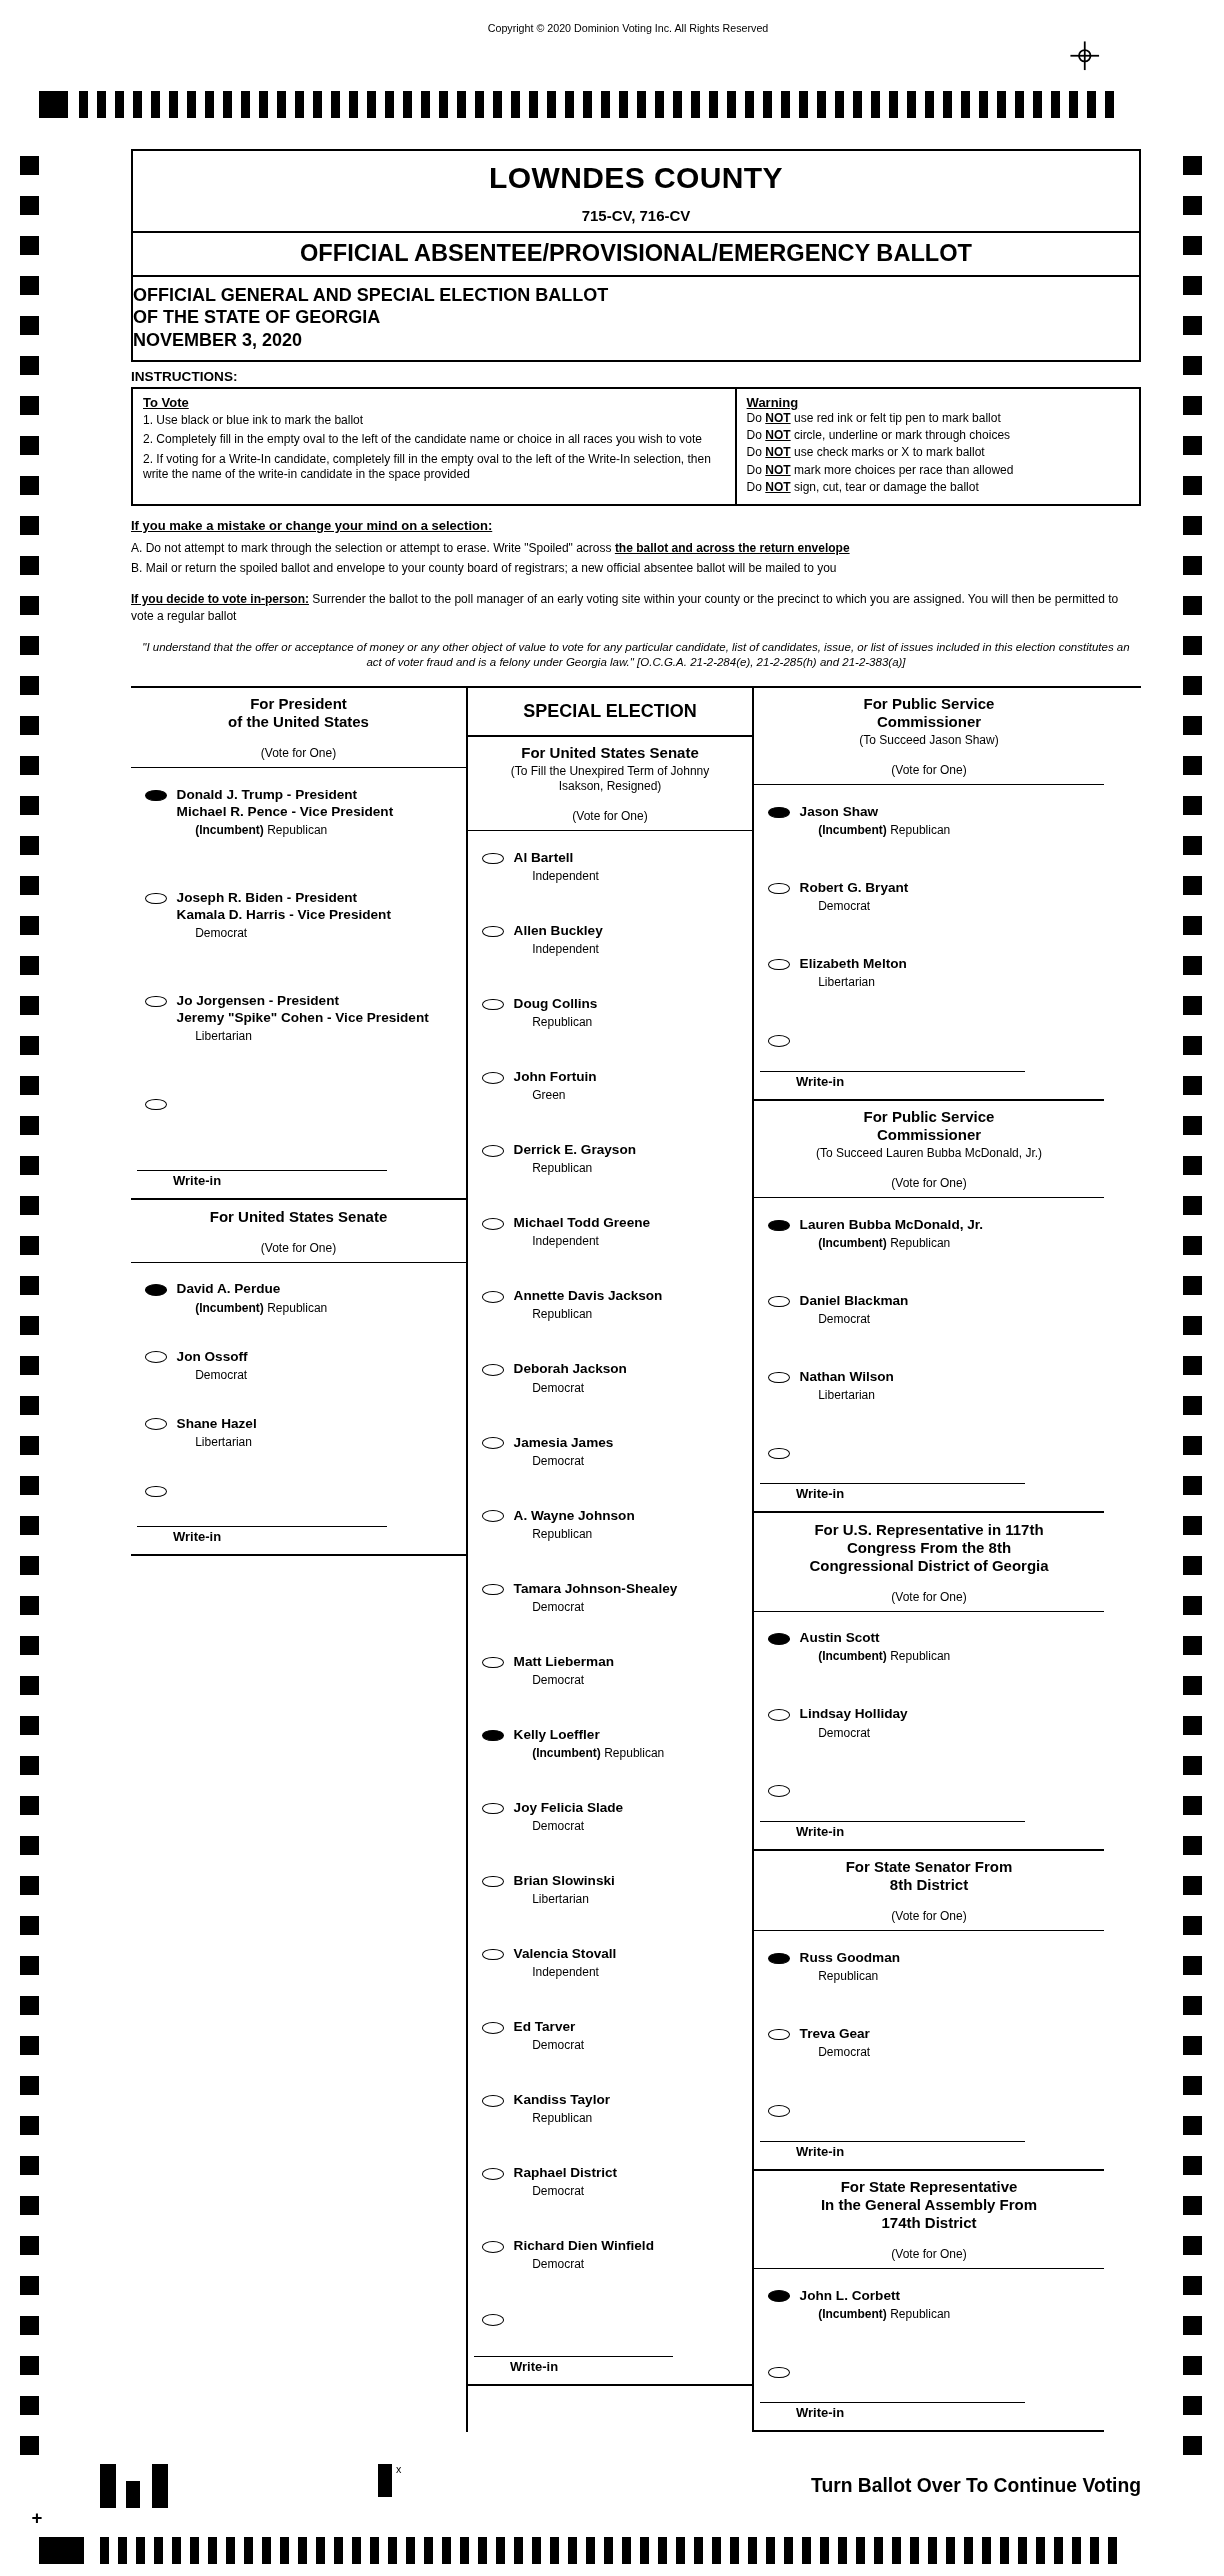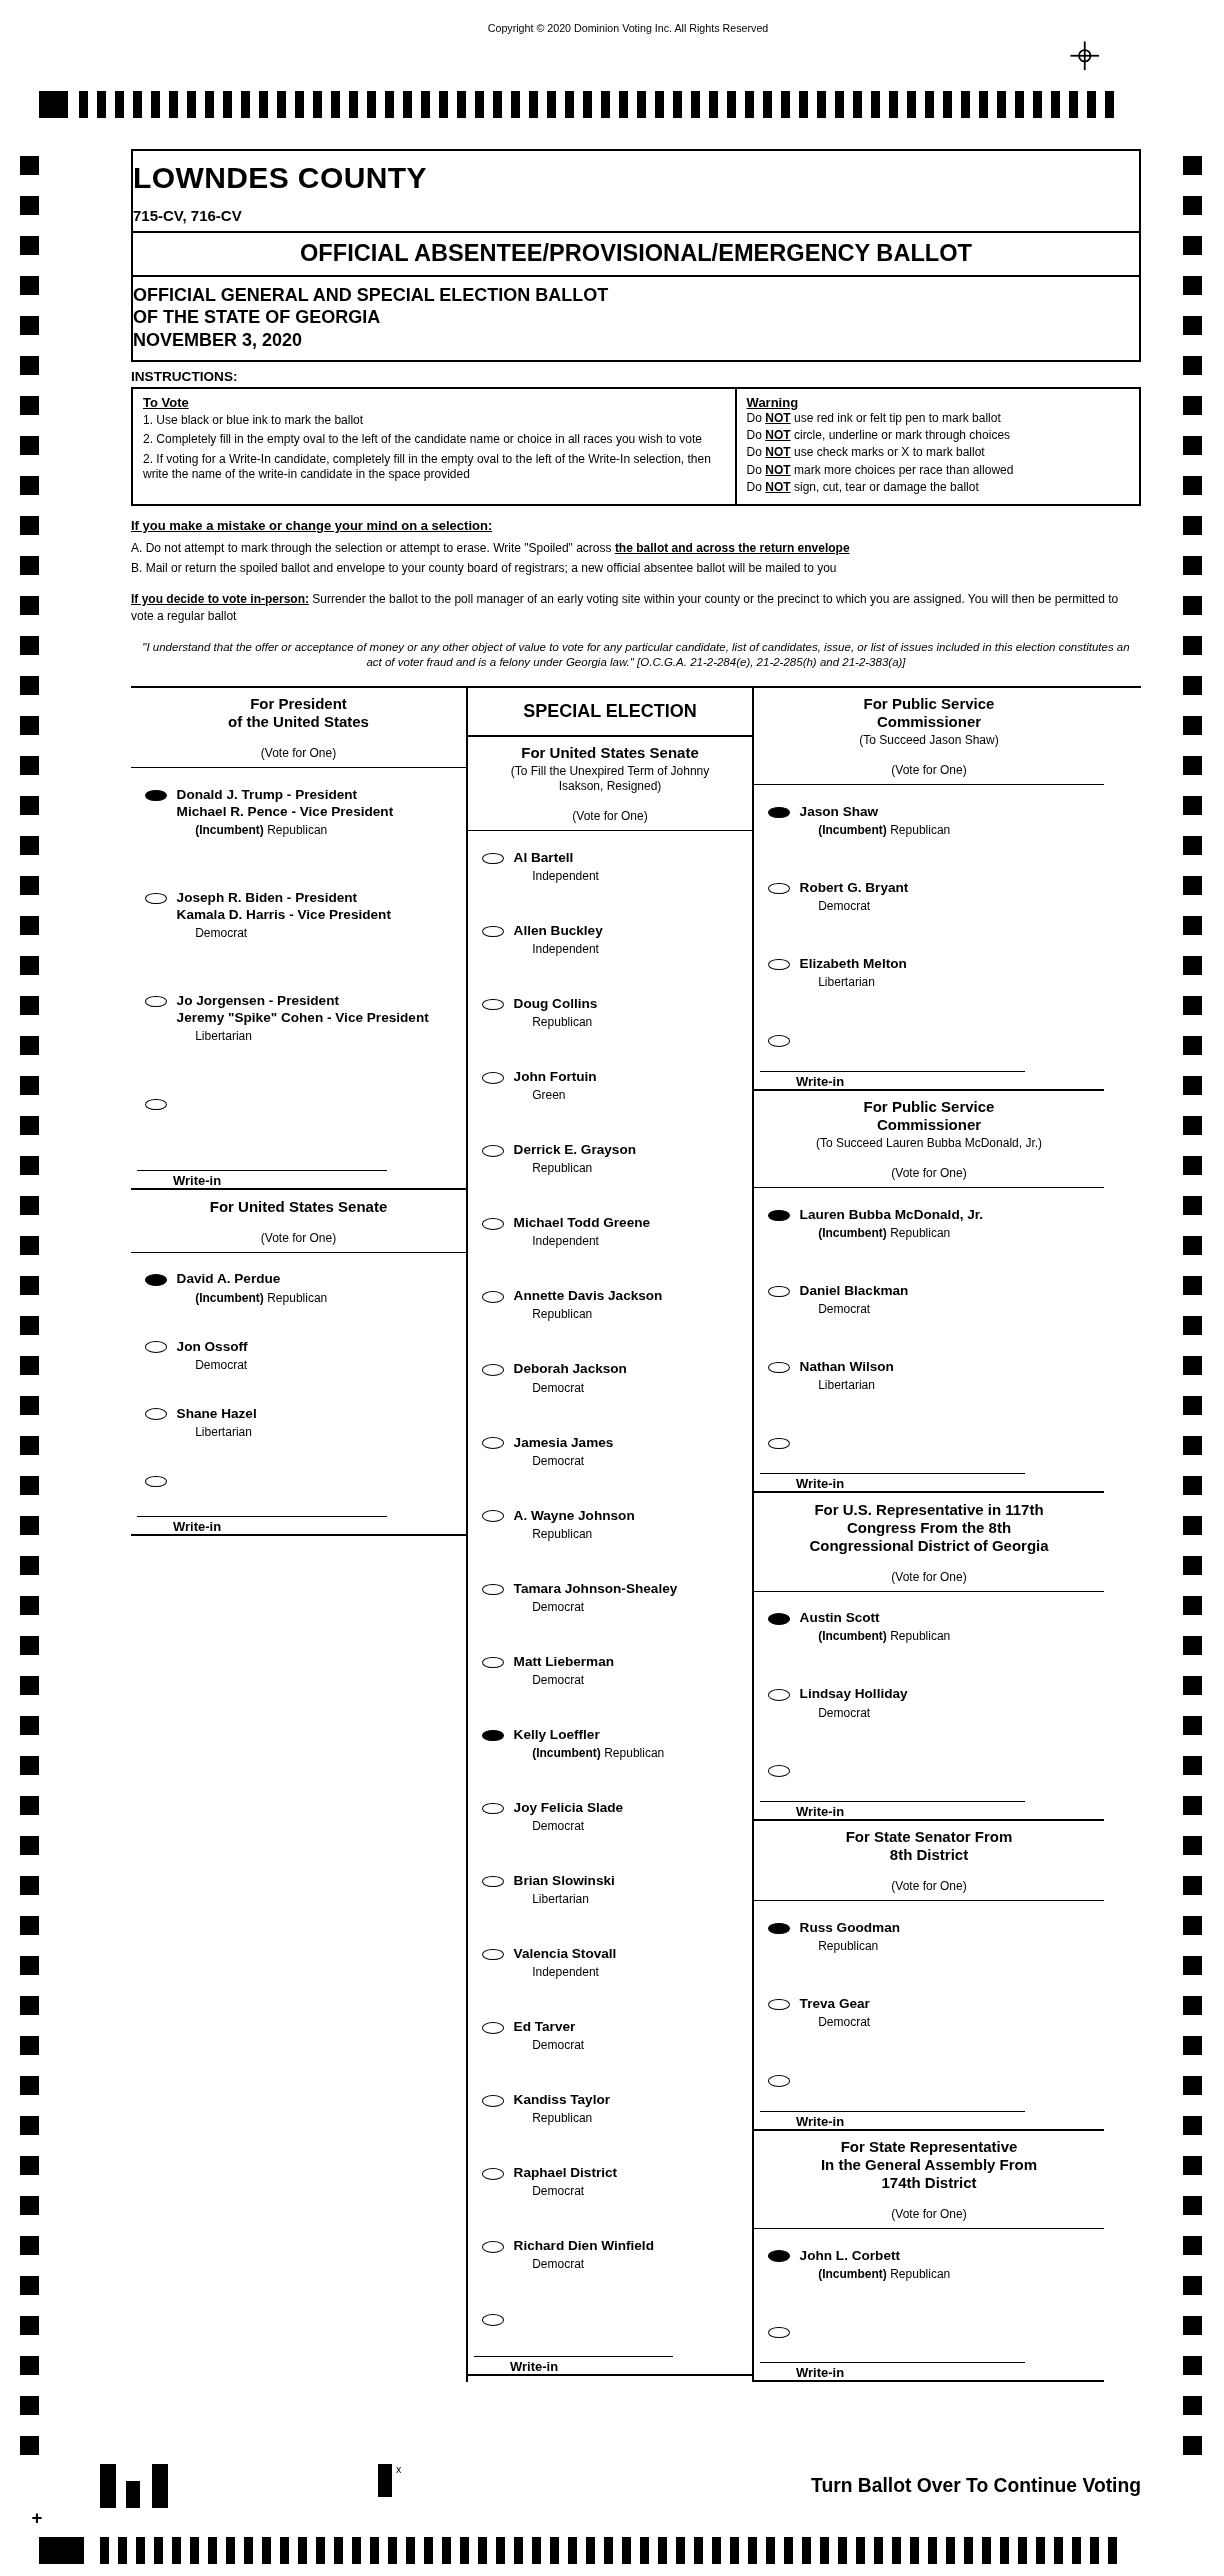--- a/index.html
+++ b/index.html
@@ -18,21 +18,21 @@
           background:repeating-linear-gradient(180deg,#000 0 18.6px,transparent 18.6px 40px)}
   .tm-right{position:absolute;left:1183px;top:156px;width:19.3px;height:2312px;
           background:repeating-linear-gradient(180deg,#000 0 18.6px,transparent 18.6px 40px)}
   .bc{position:absolute;background:#000}
   .plus-mark{position:absolute;left:31.5px;top:2507px;font-size:18.6px;font-weight:bold}
   .tiny-x{position:absolute;left:396px;top:2463px;font-size:10.7px}
   .turnover{position:absolute;top:2475px;right:83px;font-size:19.3px;font-weight:bold}
 
   #ballot{position:absolute;left:131px;top:149px;width:1010px}
   .hdr{border:2.1px solid #000}
-  .hdr-top{padding:10px 0 7.2px;}
+  .hdr-top{padding:10px 0 7.2px;text-align:center}
   .county{font-size:30px;font-weight:bold;letter-spacing:0.4px}
   .codes{font-size:15px;font-weight:bold;margin-top:12px}
   .hdr-title{border-top:2.1px solid #000;border-bottom:2.1px solid #000;text-align:center;
              font-size:23.6px;font-weight:bold;padding:7.2px 0}
   .hdr-sub{padding:7.2px 0 8.6px;font-size:18px;font-weight:bold;line-height:1.25}
   .instr-label{font-size:13.6px;font-weight:bold;margin:7.2px 0 2.9px}
   .instr-box{border:2.1px solid #000;display:flex}
   .instr-cell{padding:5.7px 10px 7.2px}
   .instr-cell.left{width:60%;border-right:2.1px solid #000}
   .instr-cell.right{width:40%}
@@ -56,21 +56,21 @@
   .ctitle{font-size:15px;font-weight:bold;white-space:pre-line;line-height:1.2}
   .csub{font-size:12px;white-space:pre-line;line-height:1.25;margin-top:2.1px}
   .cvote{font-size:12px;margin-top:15px}
   .cand{display:flex;align-items:flex-start;margin:0 5.7px 34px 14.3px}
   .oval{flex:none;width:22px;height:11.5px;border:1.8px solid #000;border-radius:50%;margin:2.9px 9.3px 0 0;background:#fff}
   .oval[data-filled="true"]{background:#000}
   .cname{font-size:13.6px;font-weight:bold;line-height:1.25}
   .cparty{font-size:12px;margin:2.1px 0 0 18.6px}
   .binc{font-weight:bold}
   .blankrow{margin:0 0 29px 14.3px;display:flex}
-  .writein{}
+  .writein{padding-bottom:10px}
   .wline{border-top:1.8px solid #000;margin:0 79px 2.1px 5.7px}
   .wlabel{font-size:13px;font-weight:bold;margin-left:42px}
   .pres .cand{margin-bottom:53px}
   .pres .blankrow{margin-bottom:60px}
   .colB .cand{margin-bottom:40px}
   .colB .blankrow{margin-bottom:30px}
   .colC .cand{margin-bottom:43px}
   .colC .blankrow{margin-bottom:24px}
 </style>
 </head>

